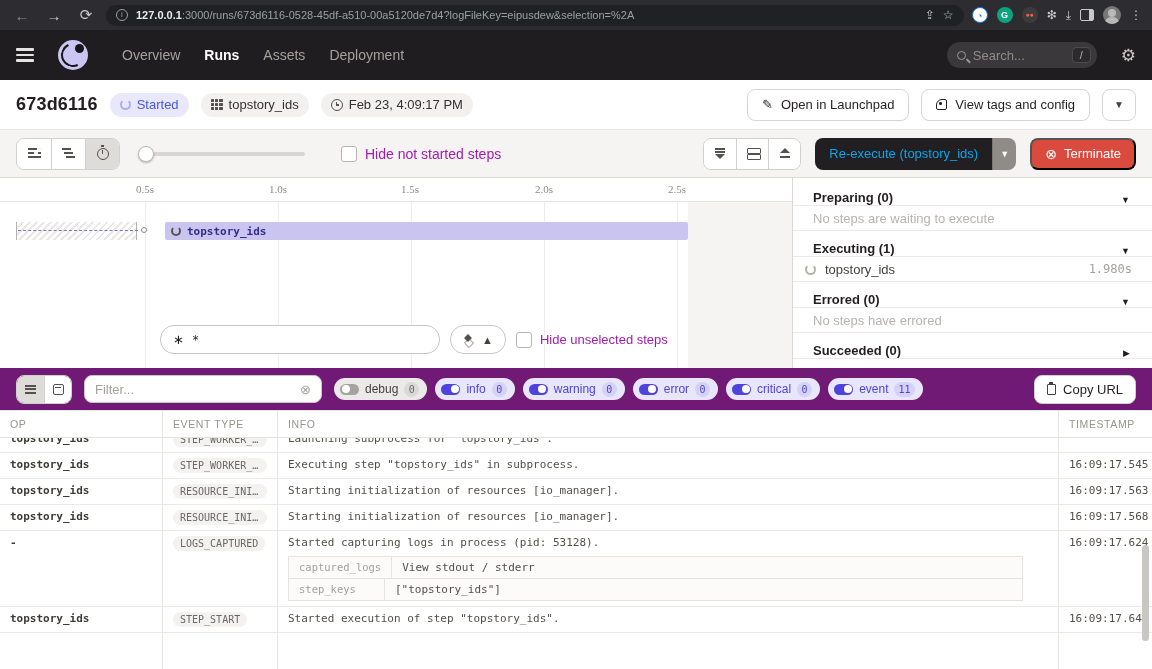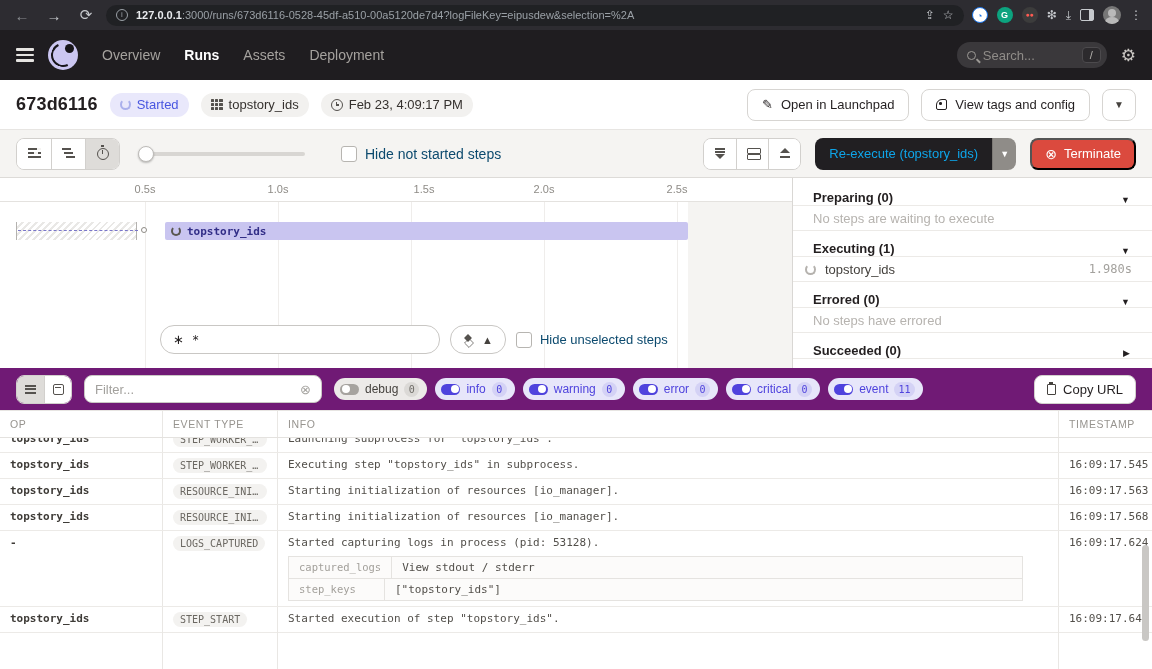--- a/index.html
+++ b/index.html
@@ -20,21 +20,21 @@
   .extic { width:16px; height:16px; border-radius:50%; font-size:9px; line-height:16px; text-align:center;
     color:#fff; font-weight:bold; }
   .chrome .glyph { color:#c6c9cd; font-size:12px; }
   .avatar-c { width:18px; height:18px; border-radius:50%; background:#777; position:relative; overflow:hidden; }
   .avatar-c::before { content:""; position:absolute; left:5px; top:3px; width:8px; height:8px; border-radius:50%; background:#b9b9b9; }
   .avatar-c::after { content:""; position:absolute; left:2px; top:11px; width:14px; height:10px; border-radius:50%; background:#b9b9b9; }
   .sidebar-ic { width:14px; height:12px; border:1.5px solid #c6c9cd; border-radius:2px; position:relative; }
   .sidebar-ic::before { content:""; position:absolute; right:0; top:0; bottom:0; width:4px; background:#c6c9cd; }
 
   
-  .topnav { height:50px; background:#1f1d20; display:flex; align-items:center; padding:0 16px; gap:14px; }
+  .topnav { height:50px; background:#1f1d20; display:flex; align-items:center; padding:0 16px; gap:24px; }
   .burger { width:18px; cursor:pointer; }
   .burger div { height:2.5px; background:#e6e4e1; margin:3px 0; border-radius:1px; }
   .dlogo { width:30px; height:30px; border-radius:50%; background:#cbc6f1; position:relative; overflow:hidden; cursor:pointer; }
   .dlogo::before { content:""; position:absolute; right:4px; top:4px; width:9px; height:9px; border-radius:50%; background:#17151a; }
   .dlogo::after { content:""; position:absolute; left:3px; top:3px; width:20px; height:20px; border-radius:50%;
     border:2.5px solid transparent; border-bottom-color:#17151a; border-left-color:#17151a; transform:rotate(20deg); }
   .navlinks { display:flex; gap:24px; margin-left:10px; }
   .navlink { font-size:14px; color:#a5a29e; cursor:pointer; }
   .navlink.active { color:#ffffff; font-weight:bold; }
   .topnav .spacer { flex:1; }
@@ -83,21 +83,21 @@
   .ic-flat::after { content:""; position:absolute; left:9px; top:0; width:4px; height:2px; background:#f5f4f2; box-shadow:-3px 4px 0 #f5f4f2; }
   .ic-wf::before { content:""; position:absolute; left:0; top:0; width:9px; height:2px; background:#55524e; box-shadow:2px 4px 0 #55524e, 4px 8px 0 #55524e; }
   .ic-stopwatch { width:12px; height:12px; border:1.5px solid #55524e; border-radius:50%; position:relative; }
   .ic-stopwatch::before { content:""; position:absolute; left:3.2px; top:-4px; width:3px; height:2px; background:#55524e; }
   .ic-stopwatch::after { content:""; position:absolute; left:4px; top:1.5px; width:1.5px; height:4px; background:#55524e; }
   .slider { width:165px; height:4px; background:#d8d6d3; border-radius:2px; position:relative; margin-left:6px; cursor:pointer; }
   .slider .knob { width:16px; height:16px; background:#fff; border:1px solid #bdbbb8; border-radius:50%;
     position:absolute; left:-2px; top:-6px; box-shadow:0 1px 2px rgba(0,0,0,.25); }
   .cbrow { display:flex; align-items:center; gap:8px; cursor:pointer; }
   .checkbox { width:16px; height:16px; border:1px solid #b7b5b1; border-radius:3px; background:#fff; }
-  .cbrow span.lbl { font-size:14px; color:#0c4a6e; }
+  .cbrow span.lbl { font-size:14px; color:#a21caf; }
   .runtoolbar .spacer, .logtoolbar .spacer { flex:1; }
   .ic-tobot, .ic-totop { width:12px; height:11px; position:relative; }
   .ic-tobot::before { content:""; position:absolute; left:1px; top:6px; border-left:5px solid transparent; border-right:5px solid transparent; border-top:5px solid #55524e; }
   .ic-tobot::after { content:""; position:absolute; left:1px; top:0; width:10px; height:2px; background:#55524e; box-shadow:0 3px 0 #55524e;}
   .ic-totop::before { content:""; position:absolute; left:1px; top:0; border-left:5px solid transparent; border-right:5px solid transparent; border-bottom:5px solid #55524e; }
   .ic-totop::after { content:""; position:absolute; left:1px; top:8px; width:10px; height:2px; background:#55524e; }
   .ic-rows { width:12px; height:11px; position:relative; }
   .ic-rows::before { content:""; position:absolute; left:0; top:0; width:12px; height:3.5px; border:1px solid #55524e; border-radius:1px; }
   .ic-rows::after { content:""; position:absolute; left:0; top:6px; width:12px; height:3.5px; border:1px solid #55524e; border-radius:1px; }
   .reexec { display:flex; border-radius:8px; overflow:hidden; cursor:pointer; }
@@ -105,21 +105,21 @@
   .reexec .drop { background:#8f8c88; width:24px; display:flex; align-items:center; justify-content:center; color:#fff; font-size:9px; border-left:1px solid #7c7975; }
   .terminate { background:#db4a3e; color:#fff; border-radius:8px; height:32px; display:flex; align-items:center;
     gap:7px; padding:0 13px; font-size:13px; cursor:pointer; }
   .terminate .x { font-size:14px; }
 
   
   .split { height:190px; display:flex; position:relative; background:#fff; }
   .gantt { width:793px; position:relative; border-right:1px solid #d9d7d4; overflow:hidden; }
   .timeline { height:24px; border-bottom:1px solid #e4e2df; position:relative; }
   .tick { position:absolute; top:5px; transform:translateX(-50%); font-size:11px; color:#8e8b86;
-    font-family:Liberation Sans, sans-serif; }
+    font-family:Liberation Serif, serif; }
   .gridline { position:absolute; top:24px; bottom:0; width:1px; background:#efedeb; }
   .beyond { position:absolute; left:688px; right:0; top:24px; bottom:0; background:#f5f4f2; }
   .pendingbox { position:absolute; left:16px; top:44px; width:121px; height:18px;
     background:repeating-linear-gradient(135deg,#ffffff 0 3px,#e9e8e6 3px 5px);
     border-left:1px solid #b4b2af; border-right:1px solid #b4b2af; }
   .dep-dash { position:absolute; left:18px; top:52px; width:120px; border-top:1.5px dashed #7a76c9; }
   .dep-dot { position:absolute; left:141px; top:49px; width:6px; height:6px; border:1.5px solid #8e8b86; border-radius:50%; background:#fff; }
   .gbar { position:absolute; left:165px; top:44px; width:523px; height:18px; background:#c9c5f0; border-radius:2px;
     display:flex; align-items:center; gap:6px; padding:0 6px; cursor:pointer; }
   .gbar .spin2 { width:10px; height:10px; border-radius:50%; border:2px solid #5a5750; border-top-color:#c9c5f0; flex-shrink:0; }
@@ -340,21 +340,21 @@
     <span class="x">⊗</span>
     <span>Terminate</span>
   </button>
 </div>
 
 <div class="split">
   <div class="gantt">
     <div class="timeline">
         <span class="tick" style="left: 145px;">0.5s</span>
         <span class="tick" style="left: 278px;">1.0s</span>
-        <span class="tick" style="left: 424px;">1.5s</span>
+        <span class="tick" style="left: 410px;">1.5s</span>
         <span class="tick" style="left: 544px;">2.0s</span>
         <span class="tick" style="left: 677px;">2.5s</span>
       </div>
     <div class="gridline" style="left: 145px;"></div>
       <div class="gridline" style="left: 278px;"></div>
       <div class="gridline" style="left: 411px;"></div>
       <div class="gridline" style="left: 544px;"></div>
       <div class="gridline" style="left: 677px;"></div>
       <div class="beyond"></div>
     <div class="pendingbox"></div>

